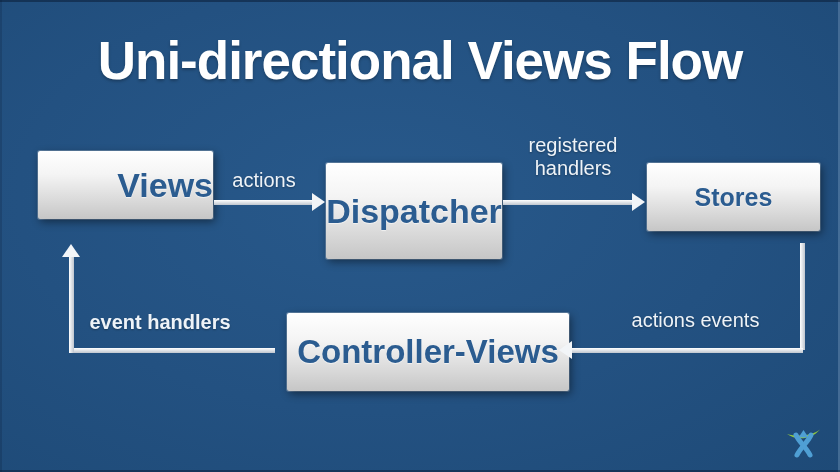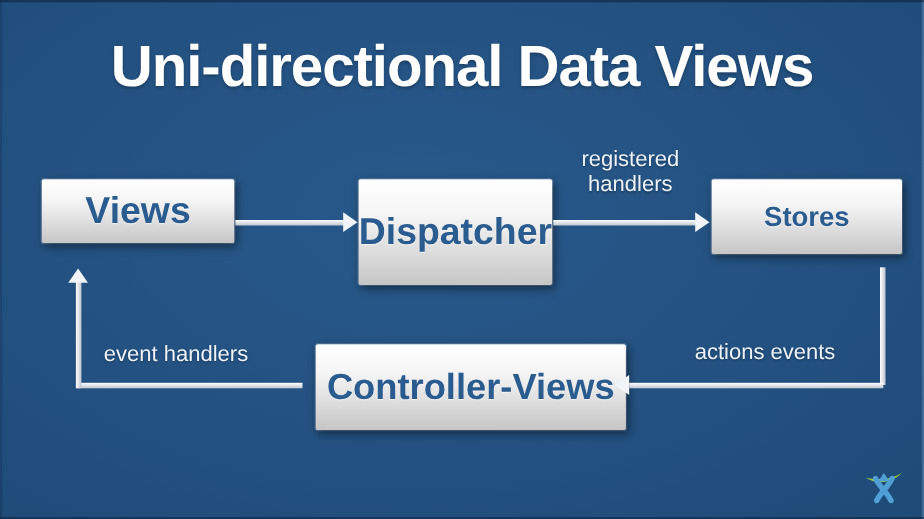--- a/index.html
+++ b/index.html
@@ -18,21 +18,21 @@
     text-shadow:0 2px 3px rgba(0,0,0,.25);
   }
   .node{
     position:absolute;border-radius:2px;
     background:linear-gradient(180deg,#ffffff 0%,#f4f4f4 35%,#dadada 72%,#c6c6c6 100%);
     box-shadow:2px 3px 8px rgba(0,0,0,.45), 0 0 0 1px rgba(255,255,255,.25);
     display:flex;align-items:center;justify-content:center;
     color:#2b5c90;font-weight:bold;
     text-shadow:0 1px 1px rgba(255,255,255,.6);
   }
-  #node-views{left:38px;top:163px;width:175px;height:58px;font-size:34px;}
+  #node-views{left:38px;top:151px;width:175px;height:68px;font-size:34px;justify-content:flex-end;}
   #node-dispatcher{left:326px;top:163px;width:176px;height:96px;font-size:34px;align-items:center;}
   #node-stores{left:647px;top:163px;width:173px;height:68px;font-size:25px;}
   #node-controller{left:275px;top:313px;width:282px;height:78px;font-size:33px;margin-left:12px;}
 
   .seg{position:absolute;}
   .seg.h{height:5px;background:linear-gradient(180deg,#ffffff,#bfc6cf);}
   .seg.v{width:5px;background:linear-gradient(90deg,#ffffff,#bfc6cf);}
   .head{position:absolute;width:0;height:0;}
   .head.right{border-left:13px solid #f2f5f8;border-top:9px solid transparent;border-bottom:9px solid transparent;}
   .head.left{border-right:13px solid #f2f5f8;border-top:9px solid transparent;border-bottom:9px solid transparent;}
@@ -49,46 +49,47 @@
   #a4-vline{left:69px;top:256px;height:97px;}
   #a4-head{left:62px;top:244px;}
 
   .edge-label{
     position:absolute;color:#eef3f8;font-size:20px;text-align:center;
     line-height:23px;text-shadow:0 1px 2px rgba(0,0,0,.3);
   }
   #label-actions{left:212px;top:169px;width:104px;}
   #label-registered{left:508px;top:134px;width:130px;}
   #label-change{left:618px;top:309px;width:155px;}
-  #label-event{left:80px;top:311px;width:160px;}
+  #label-event{left:80px;top:311px;width:160px;font-weight:bold;}
 
   .logo{position:absolute;left:785px;top:419px;width:37px;height:40px;}
 </style>
 </head>
 <body>
 
 <div class="slide">
 
-  <h1 class="title">Uni-directional Data Views</h1>
+  <h1 class="title">Uni-directional Views Flow</h1>
 
   <div class="node" id="node-views">
     <span>Views</span>
   </div>
   <div class="node" id="node-dispatcher">
     <span>Dispatcher</span>
   </div>
   <div class="node" id="node-stores">
     <span>Stores</span>
   </div>
   <div class="node" id="node-controller">
     <span>Controller-Views</span>
   </div>
 
   <div class="seg h" id="a1-line"></div>
   <div class="head right" id="a1-head"></div>
+  <div class="edge-label" id="label-actions">actions</div>
 
   <div class="seg h" id="a2-line"></div>
   <div class="head right" id="a2-head"></div>
   <div class="edge-label" id="label-registered">registered handlers</div>
 
   <div class="seg v" id="a3-vline"></div>
   <div class="seg h" id="a3-hline"></div>
   <div class="head left" id="a3-head"></div>
   <div class="edge-label" id="label-change">actions events</div>
 

